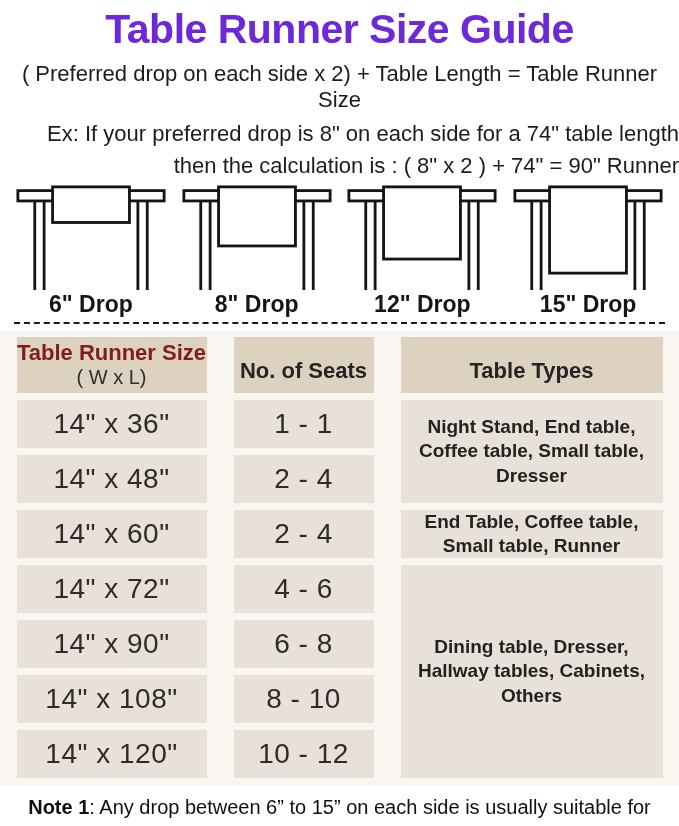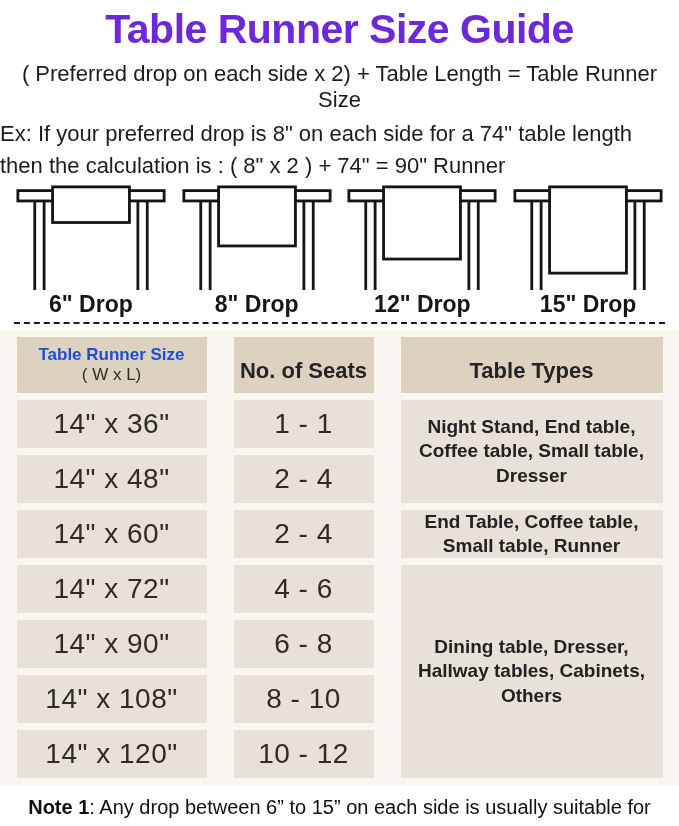--- a/index.html
+++ b/index.html
@@ -8,21 +8,21 @@
     background: #ffffff;
     font-family: "Liberation Sans", sans-serif;
     color: #1d1d1d;
     overflow: hidden;
   }
   .title {
     font-size: 41px; font-weight: 700; text-align: center;
     margin: 6px 0 8px; letter-spacing: -0.5px; color: #6d28d9;
   }
   .formula { font-size: 22px; text-align: center; margin: 0 0 8px; color: #1c1c1c; }
-  .ex-line { font-size: 22px; text-align: left; margin: 0 0 6px; color: #1c1c1c; }
+  .ex-line { font-size: 22px; text-align: right; margin: 0 0 6px; color: #1c1c1c; }
 
   .illos {
     display: grid; grid-template-columns: repeat(4, 1fr);
     padding: 0 8px; margin-top: 2px;
   }
   .illo { display: flex; flex-direction: column; align-items: center; }
   .illo svg { display: block; }
   .drop-label { font-size: 23px; font-weight: 700; margin-top: 1px; color: #161616; }
 
   .dashed-divider { border-top: 2.5px dashed #1b1b1b; height: 0; margin: 4px 14px 0; }
@@ -35,22 +35,22 @@
     column-gap: 27px; row-gap: 7px;
     justify-content: center;
   }
   .cell {
     background: #e8e1da;
     display: flex; flex-direction: column;
     align-items: center; justify-content: center;
     text-align: center;
   }
   .hcell { background: #ddd1bf; }
-  .h-main { font-size: 17px; font-weight: 700; line-height: 1.1; color: #1d4ed8; text-align: center; }
-  .h-sub  { font-size: 17px; line-height: 1.15; color: #2e2e2e; }
+  .h-main { font-size: 22px; font-weight: 700; line-height: 1.1; color: #7f1d1d; text-align: center; }
+  .h-sub  { font-size: 20px; line-height: 1.15; color: #2e2e2e; }
   .h-big  { font-size: 22px; font-weight: 700; color: #242424; margin-top: 12px; }
   .size-val, .seats-val { font-size: 28px; font-weight: 400; color: #2e2b28; letter-spacing: 0.5px; }
   .types-text { font-size: 19px; font-weight: 700; line-height: 1.28; color: #222; padding: 4px 12px; }
 
   .notes { text-align: center; font-size: 20px; line-height: 1.33; margin-top: 9px; padding: 0 4px; color: #111; }
   .notes p { margin: 0 0 3px; }
   .note-label { font-weight: 700; }
 </style>
 </head>
 <body>

